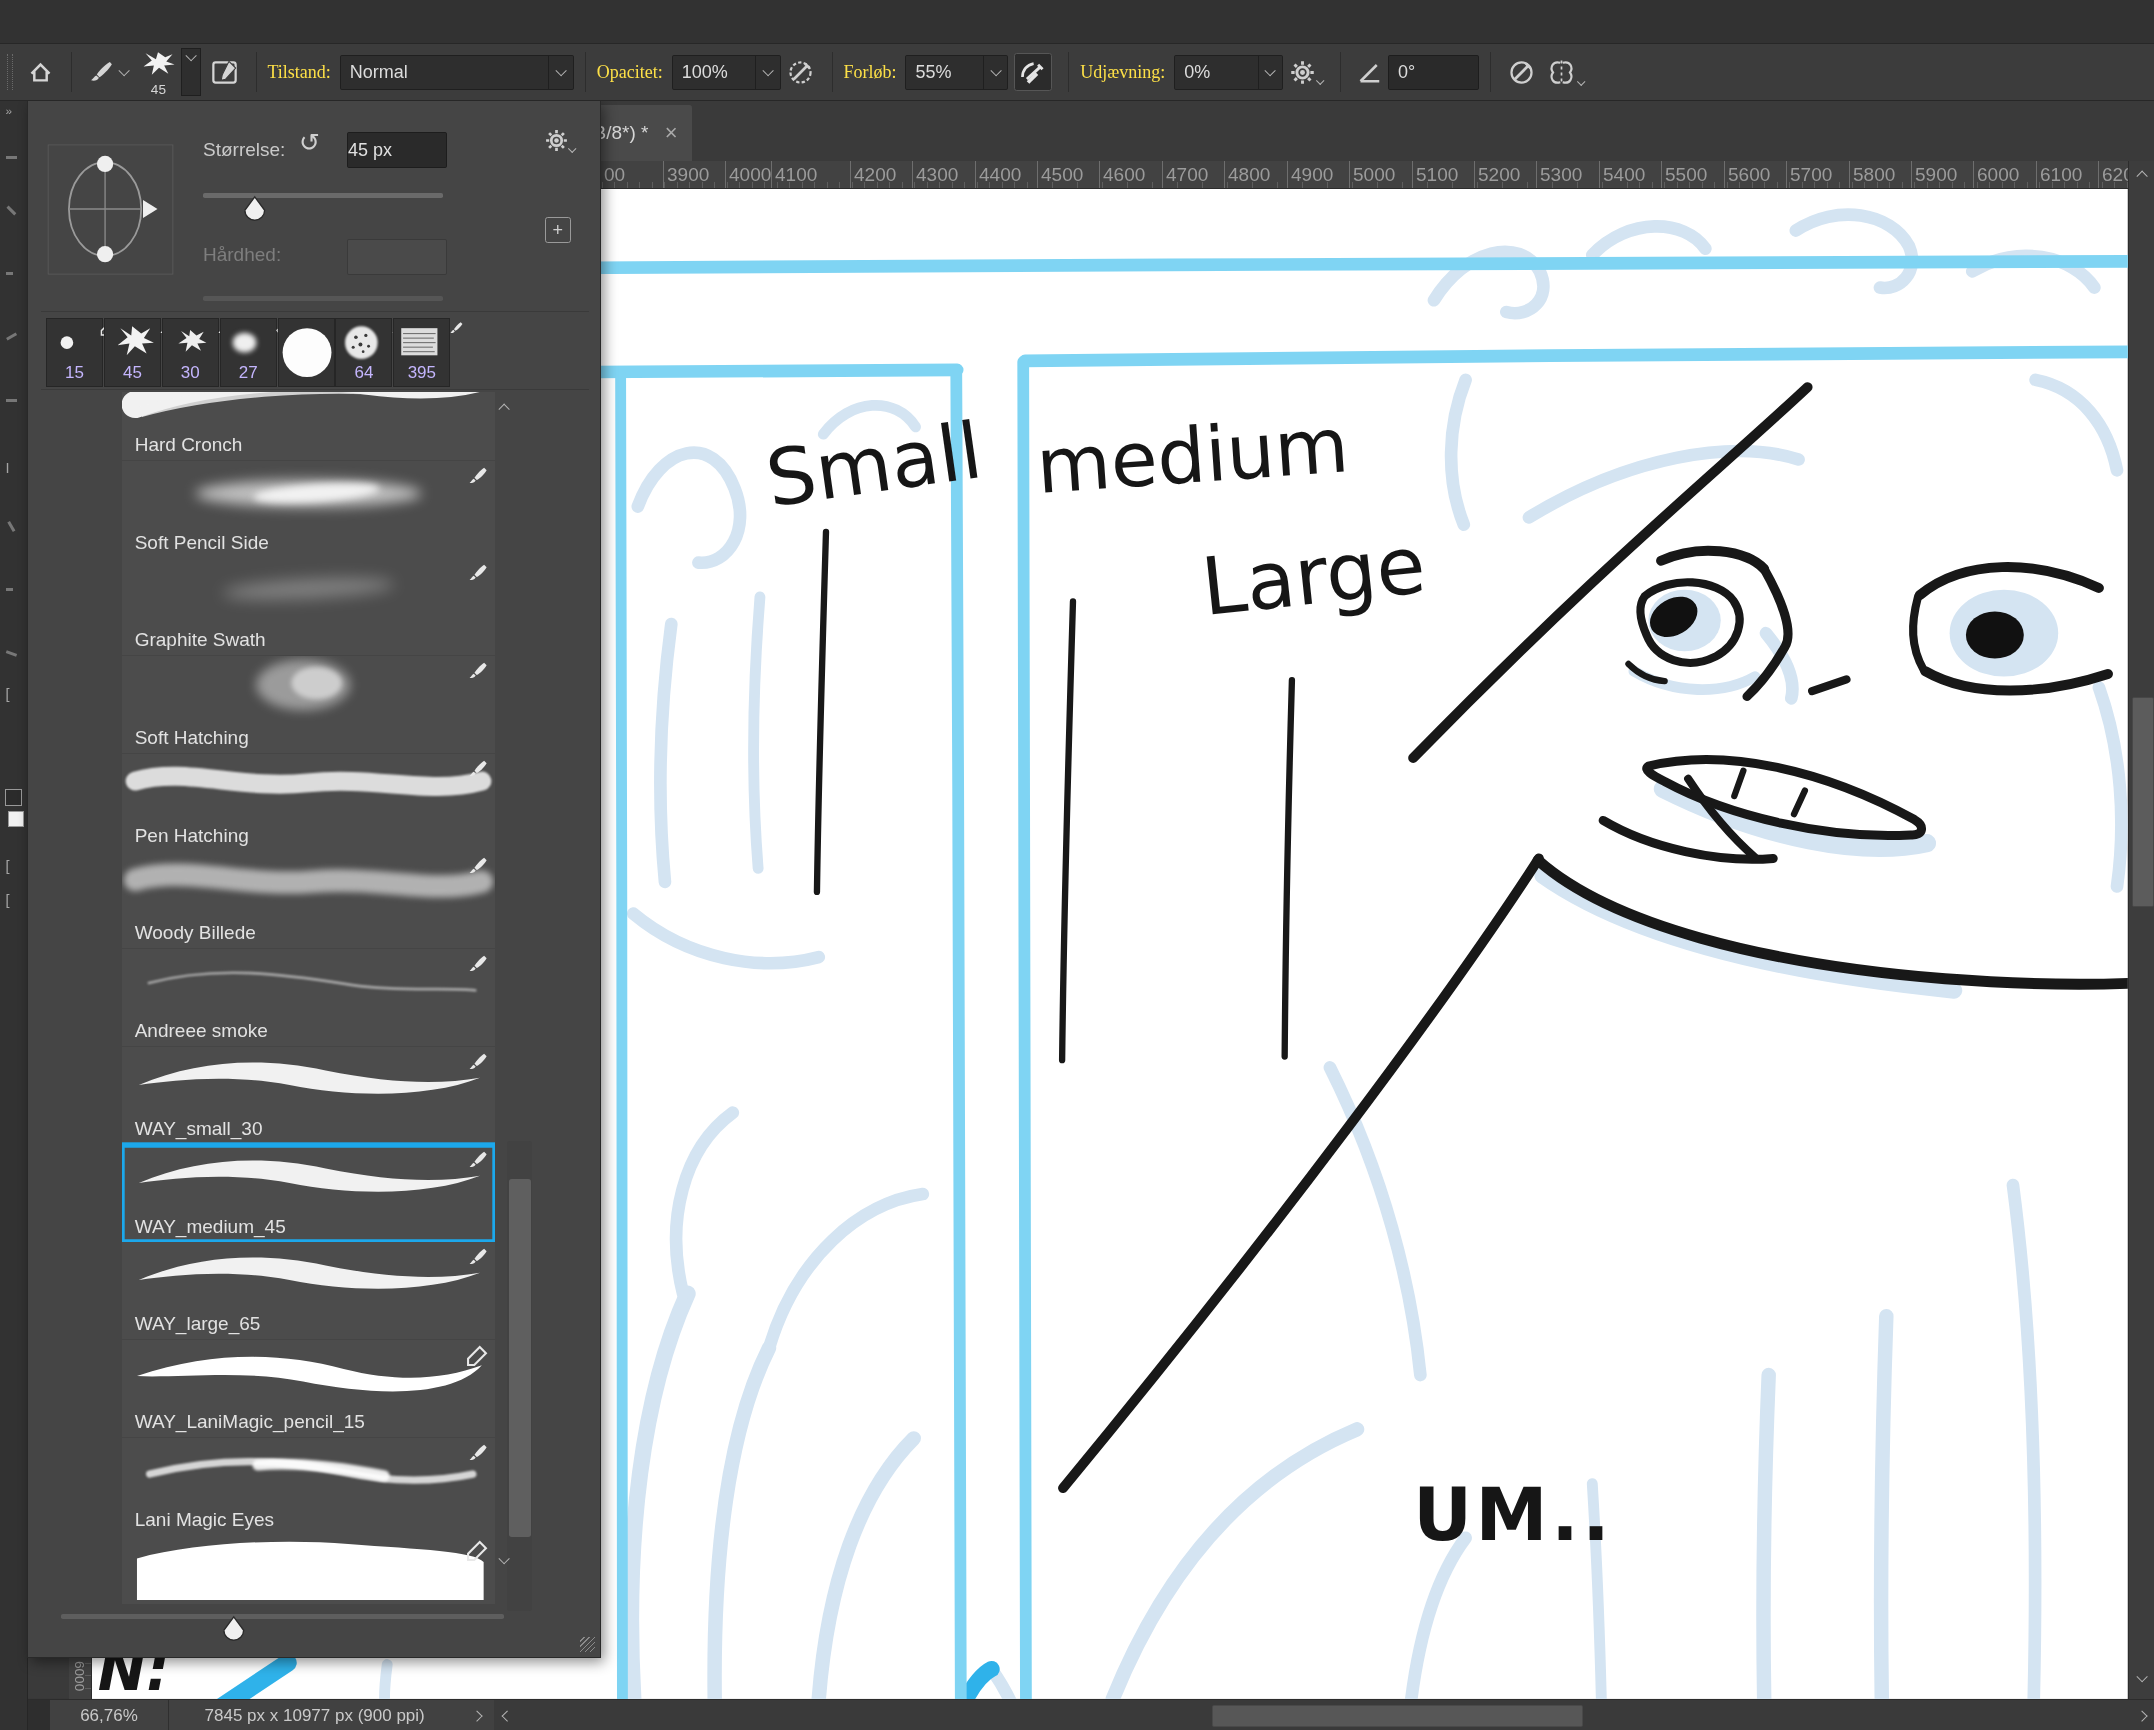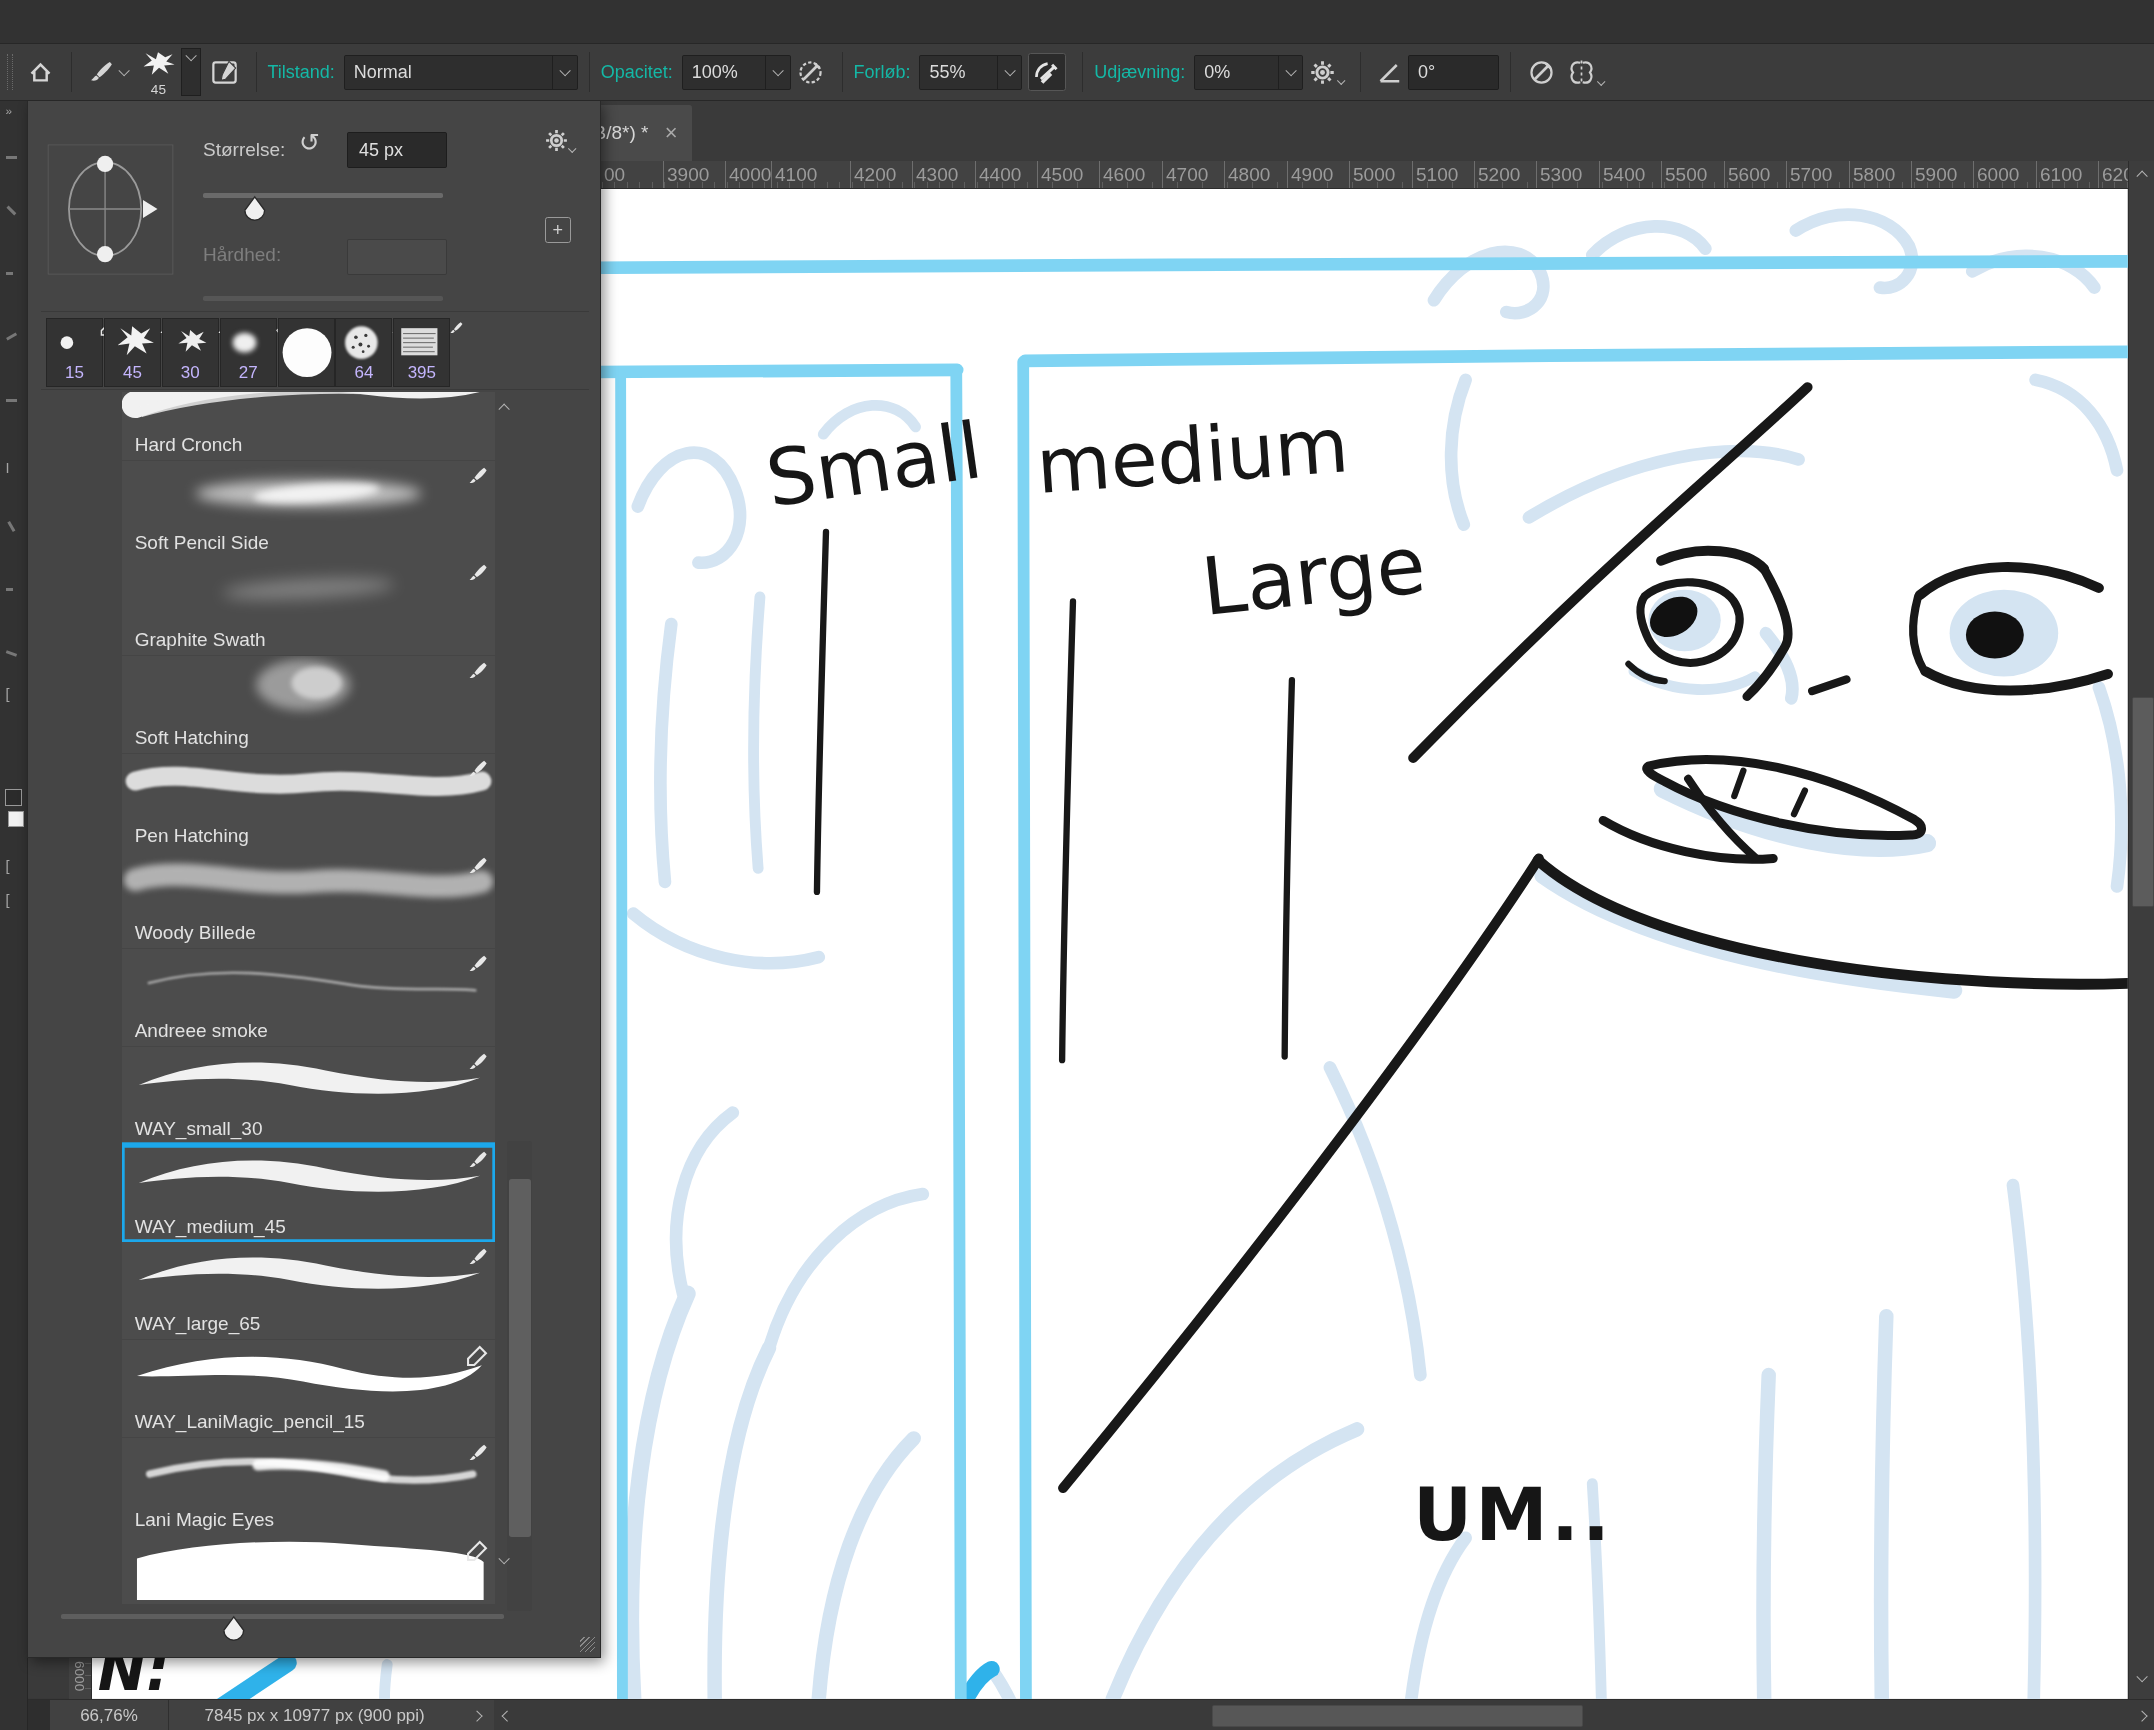--- a/index.html
+++ b/index.html
@@ -8,21 +8,21 @@
   
   #menubar{position:absolute;left:0;top:0;width:2155px;height:43px;background:#323232;display:flex;align-items:center;z-index:70;}
   #pslogo{width:33px;height:33px;margin-left:7.2px;border-radius:5.4px;background:#06293f;border:1.8px solid #2f9fe0;
           color:#36c3f5;font-weight:bold;font-size:17px;display:flex;align-items:center;justify-content:center;}
   .menuitem{color:#d8d8d8;font-size:19px;margin-left:31px;cursor:default;}
   
   #optionsbar{position:absolute;left:0;top:43px;width:2155px;height:56px;background:#3c3c3c;border-top:0.9px solid #272727;
               border-bottom:0.9px solid #272727;display:flex;align-items:center;z-index:60;color:#cfcfcf;font-size:18px;}
   .grip{width:3.6px;height:36px;border-left:1.8px dotted #6a6a6a;border-right:1.8px dotted #6a6a6a;margin:0 9px 0 7.2px;}
   .obsep{width:0.9px;height:40px;background:#2d2d2d;margin:0 11px;}
-  .oblabel{color:#14b8a6;margin-right:9px;white-space:nowrap;}
+  .oblabel{color:#fde047;margin-right:9px;white-space:nowrap;font-family:Liberation Serif, serif;}
   .dd{background:#2e2e2e;border:0.9px solid #1f1f1f;height:33px;display:flex;align-items:center;border-radius:1.8px;}
   .dd .val{padding:0 9px;color:#dcdcdc;flex:1;white-space:nowrap;}
   .dd .chevzone{width:23.5px;align-self:stretch;border-left:0.9px solid #1f1f1f;display:flex;align-items:center;justify-content:center;}
   .chev{width:7.2px;height:7.2px;border-right:1.8px solid #b5b5b5;border-bottom:1.8px solid #b5b5b5;display:inline-block;}
   .chev.down{transform:rotate(45deg) translate(-0.9px,-0.9px);}
   .chev.up{transform:rotate(-135deg);}
   .chev.left{transform:rotate(135deg);}
   .chev.right{transform:rotate(-45deg);}
   .field{background:#2a2a2a;border:0.9px solid #1d1d1d;color:#dcdcdc;height:33px;display:flex;align-items:center;
          padding:0 9px;border-radius:1.8px;}
@@ -61,21 +61,21 @@
   .ssep{width:0.9px;height:100%;background:#2f2f2f;}
   #docinfo{flex:1;text-align:center;white-space:nowrap;}
   #hscroll{flex:1;height:100%;display:flex;align-items:center;position:relative;background:#3a3a3a;}
   #hthumb{position:absolute;left:718px;top:5.4px;width:369px;height:20px;background:#575757;border:0.9px solid #494949;border-radius:1.8px;}
   
   #brushpanel{position:absolute;left:27px;top:100px;width:574px;height:1558px;background:#454545;border:0.9px solid #292929;
               box-shadow:3.6px 5.4px 12.7px rgba(0,0,0,.45);z-index:50;box-sizing:border-box;}
   .plabel{position:absolute;color:#c9c9c9;font-size:19px;}
   .plabel.disabled{color:#7e7e7e;}
   .pfield{position:absolute;background:#2a2a2a;border:0.9px solid #1d1d1d;color:#e0e0e0;font-size:18px;
-          display:flex;align-items:center;padding-left:11px;box-sizing:border-box;border-radius:1.8px;text-align:center;}
+          display:flex;align-items:center;box-sizing:border-box;border-radius:1.8px;text-align:center;}
   .pfield.disabled{background:#4a4a4a;border-color:#3a3a3a;}
   .ptrack{position:absolute;height:4.5px;background:#6a6a6a;border-radius:1.8px;}
   .ptrack.disabled{background:#565656;}
   .pthumb{position:absolute;width:23.5px;height:27px;}
   #plusbox{position:absolute;left:517px;top:116px;width:23.5px;height:23.5px;border:1.8px solid #9a9a9a;border-radius:2.7px;
            color:#cfcfcf;display:flex;align-items:center;justify-content:center;font-size:18px;line-height:1;}
   #gearbtn{position:absolute;left:516px;top:27px;display:flex;align-items:flex-end;}
   #resetbtn{position:absolute;left:271px;top:27px;color:#cfcfcf;font-size:25px;}
   #tilesrow{position:absolute;left:18px;top:217px;width:436px;height:71px;display:flex;gap:0.9px;}
   .tile{width:57px;height:69px;background:#333333;border:0.9px solid #262626;position:relative;box-sizing:border-box;}

